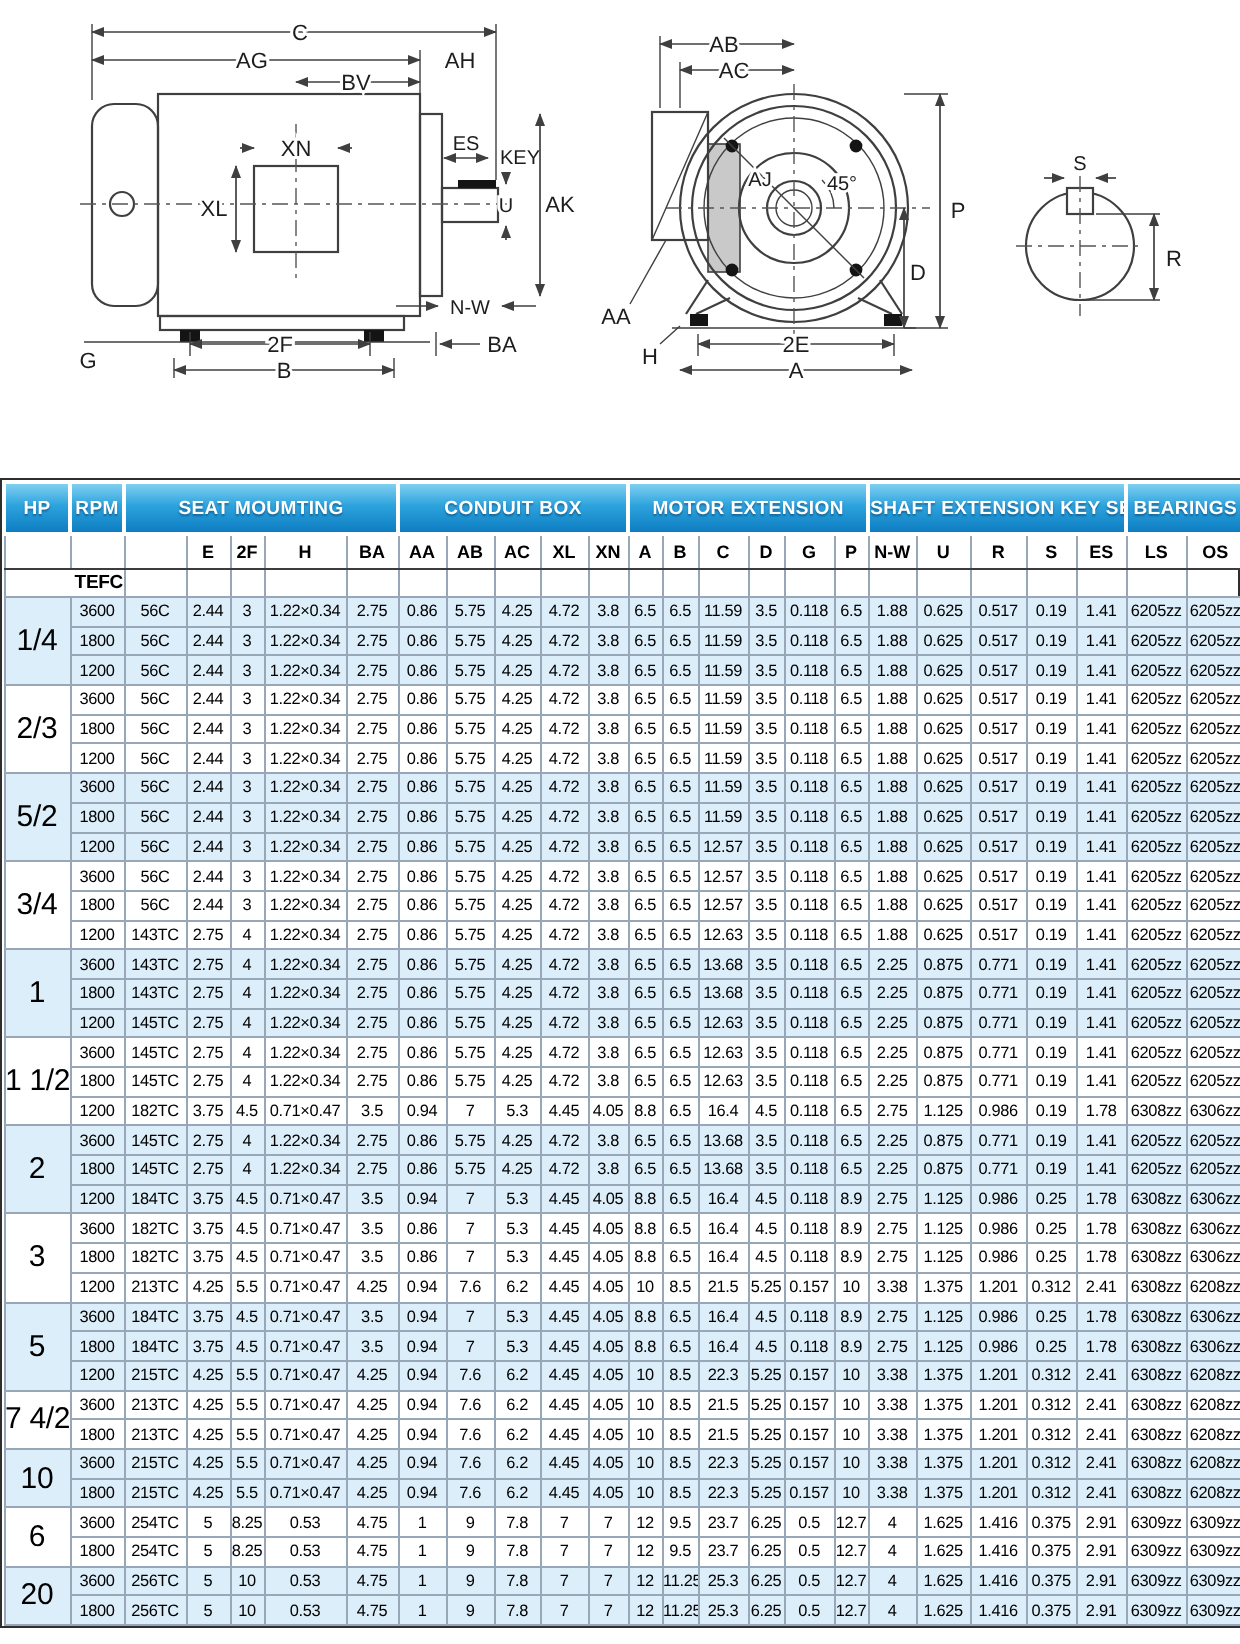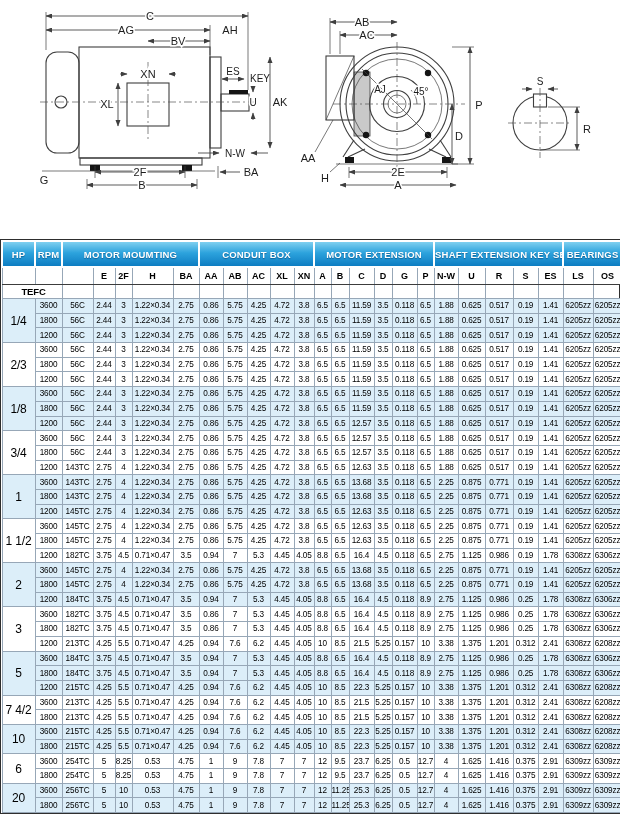--- a/index.html
+++ b/index.html
@@ -19,27 +19,27 @@
   .table-frame{margin:1px 0 0 0;border:1.5px solid #2e2e2e;}
   table{border-collapse:collapse;table-layout:fixed;width:100%;
         font-family:"Liberation Sans",sans-serif;}
   th,td{padding:0;text-align:center;vertical-align:middle;white-space:nowrap;overflow:hidden;}
   th.gh{background:linear-gradient(180deg,#7fd0f0 0%,#2da3dd 45%,#0d7dc2 100%);
         color:#fff;font-size:9.5px;font-weight:bold;height:24px;
         border:2px solid #fff;text-shadow:0 1px 1px rgba(0,40,80,.45);letter-spacing:.2px;}
   tr.sub th{background:#fff;color:#000;font-size:9px;font-weight:bold;height:16px;
         border:1px solid #97a7b7;border-bottom:1.4px solid #3c3c3c;}
   tr.tefc td{height:13px;font-size:9.5px;font-weight:bold;border:1px solid #97a7b7;}
-  tr.tefc td.lab{text-align:center;padding-left:3px;}
+  tr.tefc td.lab{text-align:right;padding-left:3px;}
   tbody td{height:13.7px;font-size:8.2px;letter-spacing:-0.15px;
         border:1px solid #97a7b7;color:#000;}
   tr.shade td{background:#dceef9;}
   tr.plain td{background:#ffffff;}
   tr.gs td{border-top:1.6px solid #3c3c3c;}
-  td.hp{font-size:12px;}
+  td.hp{font-size:15px;}
 </style>
 </head>
 <body>
 
 <div class="page">
 
   <div class="diagrams">
     <svg width="620" height="238" viewBox="0 0 620 238">
       <defs>
         <marker id="ae" markerWidth="7" markerHeight="6" refX="6" refY="2.5" orient="auto" markerUnits="userSpaceOnUse">
@@ -201,21 +201,21 @@
           <col style="width:28px">
           <col style="width:25px">
           <col style="width:25px">
         <col style="width:30px">
           <col style="width:29px">
       </colgroup>
       <thead>
           <tr>
             <th class="gh" colspan="1">HP</th>
             <th class="gh" colspan="1">RPM</th>
-            <th class="gh" colspan="5">MOTOR MOUMTING</th>
+            <th class="gh" colspan="5">SEAT MOUMTING</th>
             <th class="gh" colspan="5">CONDUIT BOX</th>
             <th class="gh" colspan="6">MOTOR EXTENSION</th>
             <th class="gh" colspan="5">SHAFT EXTENSION KEY SEAT</th>
             <th class="gh" colspan="2">BEARINGS</th>
           </tr>
           <tr class="sub">
             <th></th>
             <th></th>
             <th></th>
             <th>E</th>
@@ -421,21 +421,21 @@
             <td>6.5</td>
             <td>1.88</td>
             <td>0.625</td>
             <td>0.517</td>
             <td>0.19</td>
             <td>1.41</td>
             <td>6205zz</td>
             <td>6205zz</td>
           </tr>
           <tr class="shade gs">
-            <td class="hp" rowspan="3">1/8</td>
+            <td class="hp" rowspan="3">5/2</td>
             <td>3600</td>
             <td>56C</td>
             <td>2.44</td>
             <td>3</td>
             <td>1.22×0.34</td>
             <td>2.75</td>
             <td>0.86</td>
             <td>5.75</td>
             <td>4.25</td>
             <td>4.72</td>

